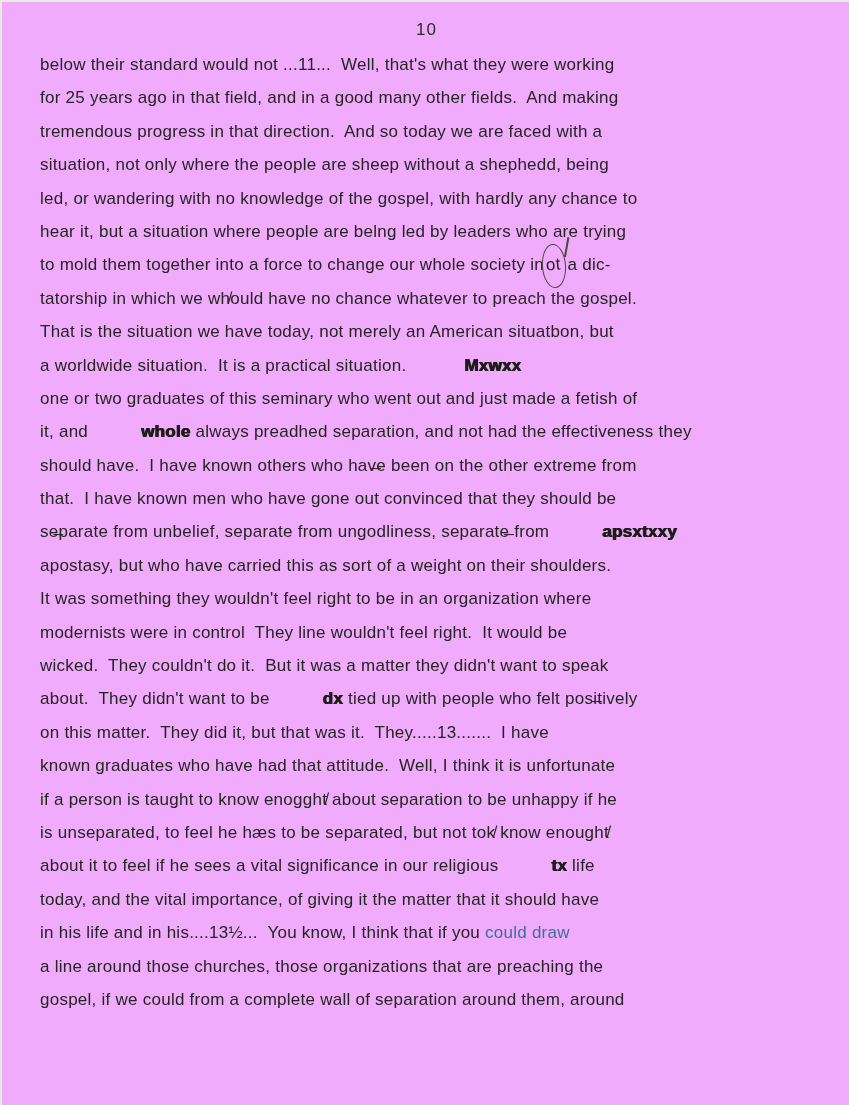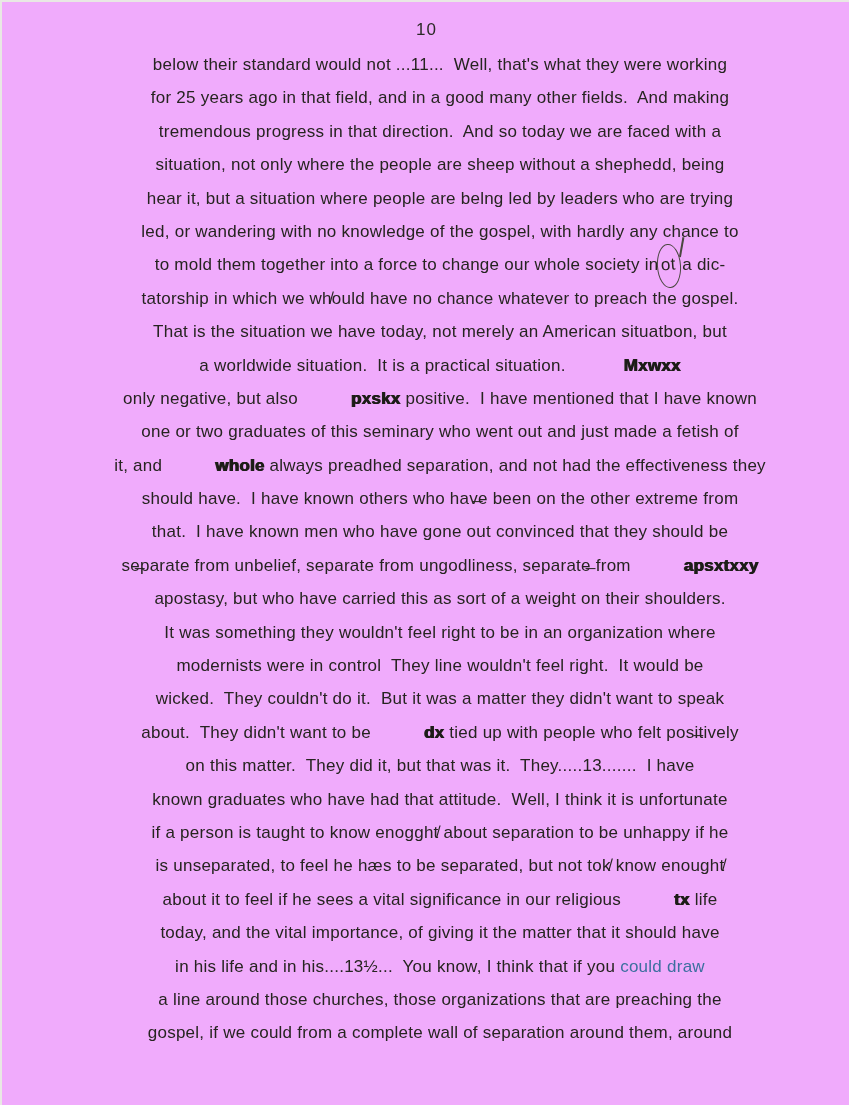--- a/index.html
+++ b/index.html
@@ -32,21 +32,20 @@
     top: 46px;
     left: 38px;
     width: 800px;
     font-size: 17px;
     letter-spacing: 0.25px;
     line-height: 33.4px;
   }
   .line {
     white-space: pre;
     height: 33.4px;
-    text-align: center;
   }
   .seg.n  { color: #262420; }
   
   .seg.x  {
     font-weight: bold;
     color: #1d1c18;
     text-shadow: 0.7px 0 0 #1d1c18, -0.4px 0 0 #3a382f;
     padding-left: 48px;
   }
   
@@ -75,27 +74,26 @@
 </head>
 <body>
 
 <div class="page">
   <div class="pageno">10</div>
   <div class="text">
       <div class="line"><span class="seg n">below their standard would not ...11...  Well, that's what they were working</span></div>
       <div class="line"><span class="seg n">for 25 years ago in that field, and in a good many other fields.  And making</span></div>
       <div class="line"><span class="seg n">tremendous progress in that direction.  And so today we are faced with a</span></div>
       <div class="line"><span class="seg n">situation, not only where the people are sheep without a shephedd, being</span></div>
+      <div class="line"><span class="seg n">led, or wandering with no knowledge of the gospel, with hardly any chance to</span></div>
       <div class="line"><span class="seg n">hear it, but a situation where people are belng led by leaders who are trying</span></div>
-      <div class="line"><span class="seg n">led, or wandering with no knowledge of the gospel, with hardly any chance to</span></div>
       <div class="line"><span class="seg n">to mold them together into a force to change our whole society in</span><span class="seg c">ot</span><span class="seg n"> a dic-</span></div>
       <div class="line"><span class="seg n">tatorship in which we wh̸ould have no chance whatever to preach the gospel.</span></div>
       <div class="line"><span class="seg n">That is the situation we have today, not merely an American situatbon, but</span></div>
       <div class="line"><span class="seg n">a worldwide situation.  It is a practical situation.  </span><span class="seg x">Mxwxx</span></div>
-      <div class="line"><span class="seg n">only negative, but also </span><span class="seg x">pxskx</span><span class="seg n"> positive.  I have mentioned that I have known</span></div>
       <div class="line"><span class="seg n">one or two graduates of this seminary who went out and just made a fetish of</span></div>
       <div class="line"><span class="seg n">it, and </span><span class="seg x">whole</span><span class="seg n"> always preadhed separation, and not had the effectiveness they</span></div>
       <div class="line"><span class="seg n">should have.  I have known others who hav̶e been on the other extreme from</span></div>
       <div class="line"><span class="seg n">that.  I have known men who have gone out convinced that they should be</span></div>
       <div class="line"><span class="seg n">se̶parate from unbelief, separate from ungodliness, separate̶ from </span><span class="seg x">apsxtxxy</span></div>
       <div class="line"><span class="seg n">apostasy, but who have carried this as sort of a weight on their shoulders.</span></div>
       <div class="line"><span class="seg n">It was something they wouldn't feel right to be in an organization where</span></div>
       <div class="line"><span class="seg n">modernists were in control  They line wouldn't feel right.  It would be</span></div>
       <div class="line"><span class="seg n">wicked.  They couldn't do it.  But it was a matter they didn't want to speak</span></div>
       <div class="line"><span class="seg n">about.  They didn't want to be </span><span class="seg x">dx</span><span class="seg n"> tied up with people who felt posi̶tively</span></div>

